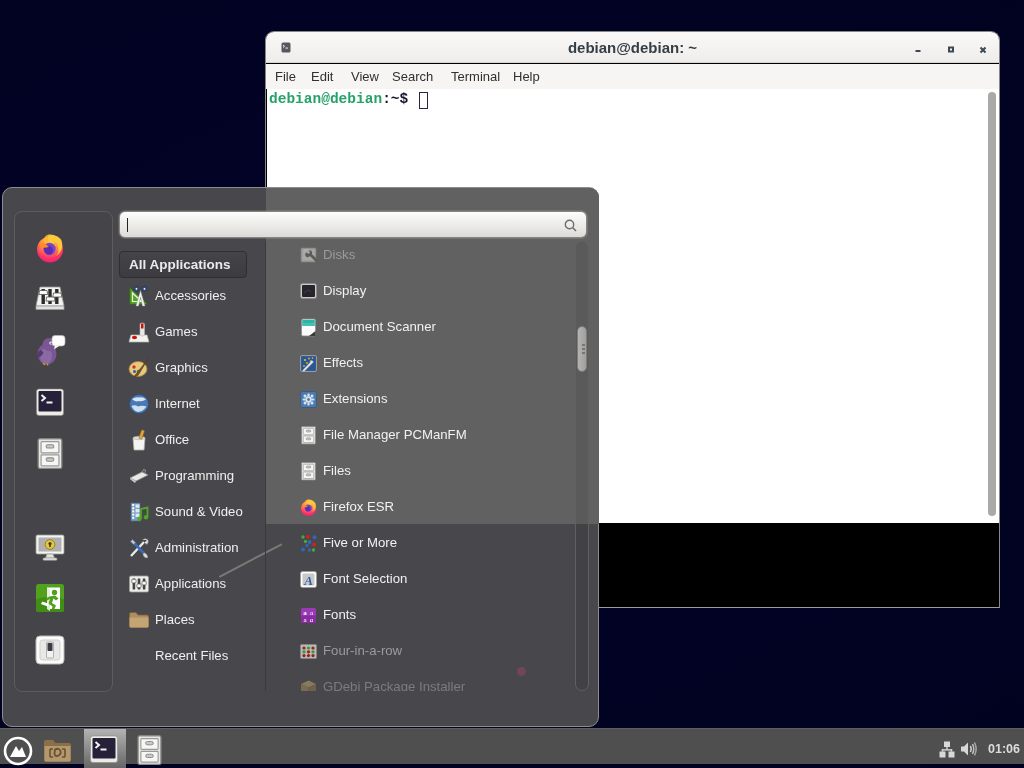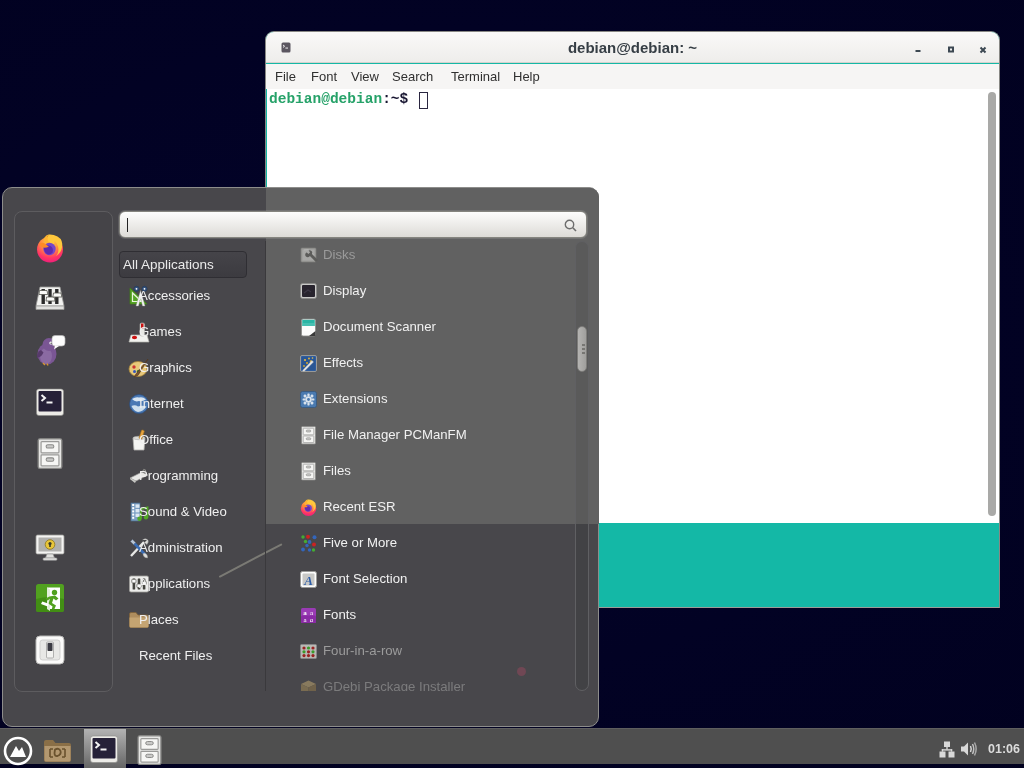--- a/index.html
+++ b/index.html
@@ -4,21 +4,21 @@
 <style>
   * { margin:0; padding:0; box-sizing:border-box; }
   html,body { width:1024px; height:768px; overflow:hidden; background:#08081f;
     font-family:"Liberation Sans", sans-serif; }
   .abs { position:absolute; }
   #desktop { position:absolute; left:0; top:0; width:1024px; height:768px;
     background:radial-gradient(ellipse 1000px 650px at 42% 46%, #03032a 0%, #01011e 100%); }
 
   
   #term { position:absolute; left:265px; top:31px; width:735px; height:577px;
-    background:#14b8a6; border:1px solid #888884; border-bottom:1px solid #9c9c98;
+    background:#000000; border:1px solid #888884; border-bottom:1px solid #9c9c98;
     border-radius:9px 9px 0 0; }
   #titlebar { position:absolute; left:0; top:0; width:100%; height:31px;
     background:linear-gradient(#faf9f8,#eeedeb);
     border-bottom:1px solid #d6d2cd; border-radius:8px 8px 0 0; }
   #title { position:absolute; left:0; right:0; top:7px; text-align:center;
     font-size:15px; font-weight:bold; color:#363e45; }
   #menubar { position:absolute; left:0; top:32px; width:100%; height:25px;
     background:#f6f5f4; font-size:13px; color:#303030;padding-left:25px; }
   .mbi { position:absolute; top:5px; }
   #termbody { position:absolute; left:1px; top:57px; width:732px; height:434px;
@@ -47,25 +47,25 @@
     border:1px solid #5d5c5f; border-radius:8px; background:rgba(0,0,0,0.04); }
   .favicon { position:absolute; left:31px; width:32px; height:32px; }
 
   #searchbox { position:absolute; left:116px; top:23px; width:468px; height:27px;
     background:linear-gradient(#fdfdfc,#dddbd7); border:1.5px solid #85857f;
     border-radius:6px; box-shadow:0 0 0 1px rgba(255,255,255,0.12); }
   #searchcursor { position:absolute; left:7px; top:6px; width:1px; height:14px; background:#222; }
 
   #allapps { position:absolute; left:116px; top:63px; width:128px; height:27px;
     background:linear-gradient(#454449,#3c3b40); border:1px solid #2f2e33; border-radius:4px;
-    color:#eaeaea; font-size:13.5px; line-height:25px; padding-left:3px; }
+    color:#eaeaea; font-size:13.5px; line-height:25px; padding-left:9px;font-weight:bold; }
 
   .cat { position:absolute; left:125px; font-size:13.2px; color:#efefef; }
   .cat .ci { position:absolute; left:0; top:0; width:22px; height:22px; }
-  .cat .ct { position:absolute; left:11px; top:3px; white-space:nowrap; }
+  .cat .ct { position:absolute; left:27px; top:3px; white-space:nowrap; }
 
   #vsep { position:absolute; left:262px; top:53px; width:1px; height:450px; background:#3a393c; }
 
   #applist { position:absolute; left:0; top:0; width:596px; height:503px; overflow:hidden; }
   .app { position:absolute; left:296px; }
   .app .ai { position:absolute; left:0; top:0; width:19px; height:19px; }
   .app .at { position:absolute; left:24px; top:1px; white-space:nowrap; font-size:13.2px; color:#f1f1f1; }
   .app .gray { color:#9b9b9b; }
 
   #mscrolltrack { position:absolute; left:572px; top:53px; width:14px; height:450px;
@@ -126,21 +126,21 @@
     <div id="title">debian@debian: ~</div>
     <svg class="abs" style="left:645px;top:5px" width="90" height="20" viewBox="0 0 90 20">
       <rect x="4.5" y="13" width="5" height="2" fill="#3c4852"></rect>
       <rect x="37" y="9.5" width="6" height="6" fill="#3c4852"></rect>
         <rect x="39" y="11.5" width="2" height="2" fill="#f4f3f2"></rect>
       <path d="M69.5 10.5 l5 5 M74.5 10.5 l-5 5" stroke="#3c4852" stroke-width="2"></path>
     </svg>
   </div>
   <div id="menubar">
     <span class="mbi" style="left:9px">File</span>
-    <span class="mbi" style="left:45px">Font</span>
+    <span class="mbi" style="left:45px">Edit</span>
     <span class="mbi" style="left:85px">View</span>
     <span class="mbi" style="left:126px">Search</span>
     <span class="mbi" style="left:185px">Terminal</span>
     <span class="mbi" style="left:247px">Help</span>
   </div>
   <div id="termbody">
     <div id="prompt"><span class="g">debian@debian</span>:~$</div>
     <div id="cursor"></div>
     <div id="tscroll"></div>
   </div>
@@ -393,21 +393,21 @@
   <div class="app" style="top:274px">
     <svg class="ai" viewBox="0 0 19 19">
           <use href="#cabinet19"></use>
         </svg>
     <span class="at">Files</span>
   </div>
   <div class="app" style="top:310px">
     <svg class="ai" viewBox="0 0 19 19">
           <use href="#firefox" transform="scale(0.594)"></use>
         </svg>
-    <span class="at">Recent ESR</span>
+    <span class="at">Firefox ESR</span>
   </div>
   <div class="app" style="top:346px">
     <svg class="ai" viewBox="0 0 19 19">
       <circle cx="4" cy="3" r="1.7" fill="#44aa33"></circle>
           <circle cx="9" cy="2.8" r="2" fill="#cc2222"></circle>
           <circle cx="15.5" cy="3.2" r="2" fill="#3366bb"></circle>
       <circle cx="6.5" cy="7.5" r="1.7" fill="#44aa33"></circle>
           <circle cx="10.5" cy="8" r="1.9" fill="#3366bb"></circle>
       <circle cx="8" cy="11.5" r="1.7" fill="#3366bb"></circle>
           <circle cx="15" cy="10.5" r="2" fill="#cc2222"></circle>

